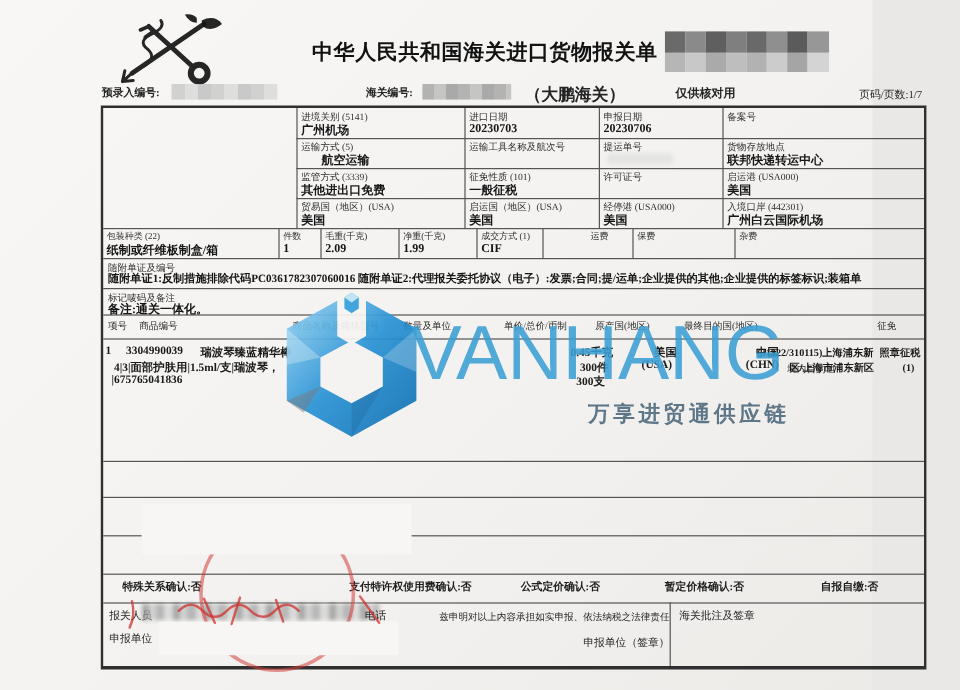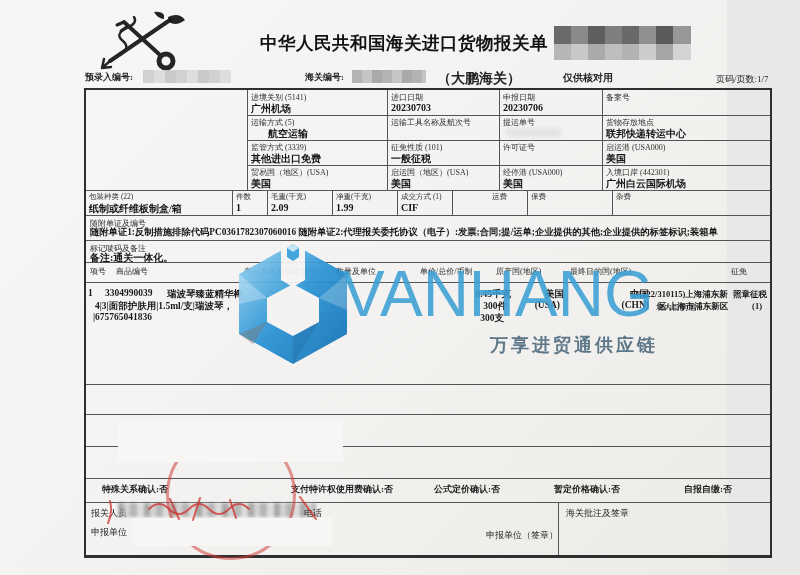--- a/index.html
+++ b/index.html
@@ -199,20 +199,21 @@
 
     <span class="conf" style="left:16px;top:393px;">特殊关系确认:否</span>
     <span class="conf" style="left:205px;top:393px;">支付特许权使用费确认:否</span>
     <span class="conf" style="left:348px;top:393px;">公式定价确认:否</span>
     <span class="conf" style="left:468px;top:393px;">暂定价格确认:否</span>
     <span class="conf" style="left:598px;top:393px;">自报自缴:否</span>
 
     <span class="lbl9" style="left:5px;top:417px;">报关人员</span>
     <div class="blurtxt" style="left:32px;top:413px;width:198px;height:14px;"></div>
     <span class="lbl9" style="left:218px;top:417px;">电话</span>
+    <span class="lbl9" style="left:280px;top:419px;font-size:8px;">兹申明对以上内容承担如实申报、依法纳税之法律责任</span>
     <span class="lbl9" style="left:480px;top:417px;">海关批注及签章</span>
     <span class="lbl9" style="left:5px;top:436px;">申报单位</span>
     <span class="lbl9" style="left:400px;top:439px;">申报单位（签章）</span>
   </div>
 
   <svg class="wm" style="left:233px;top:240px;" width="120" height="126" viewBox="0 0 120 126" opacity="0.93">
     <defs>
       <linearGradient id="g1" x1="0" y1="0" x2="1" y2="1">
         <stop offset="0" stop-color="#9ed8f4"></stop>
         <stop offset=".5" stop-color="#2a93d5"></stop>

